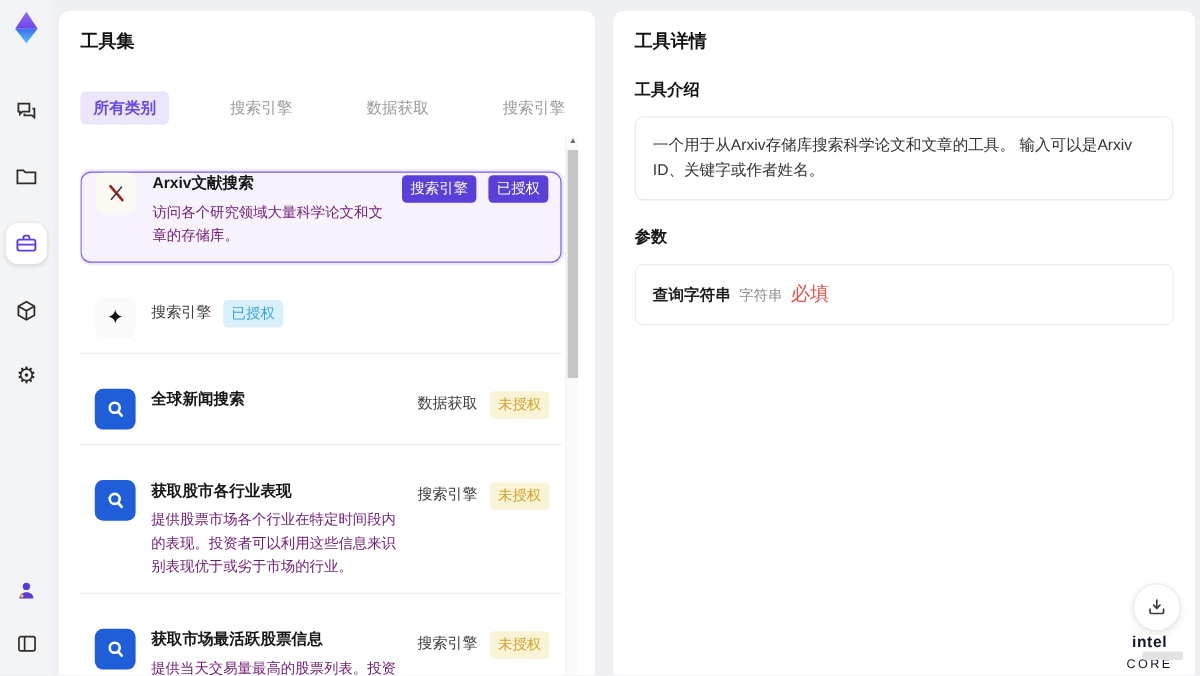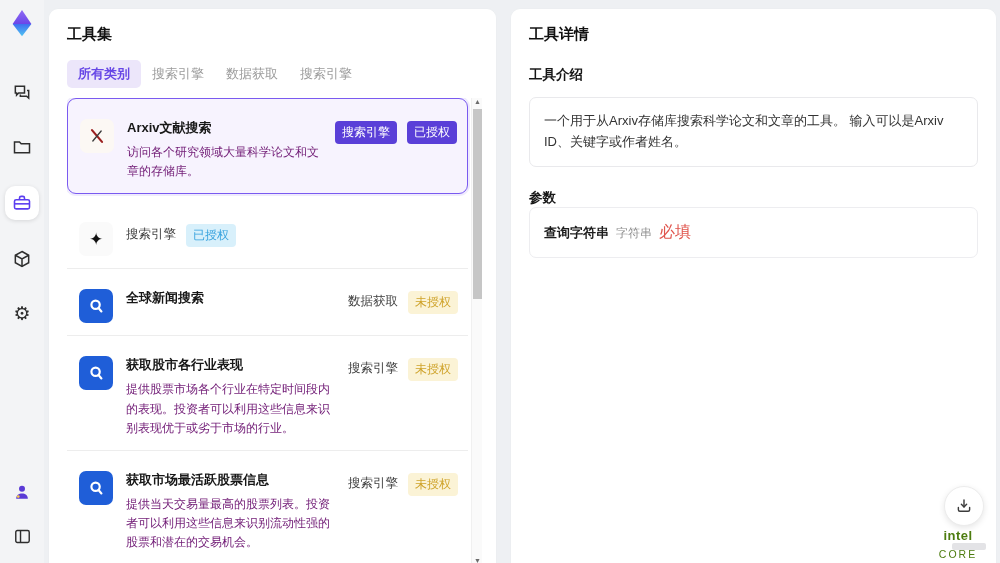--- a/index.html
+++ b/index.html
@@ -25,28 +25,28 @@
   
   .card {
     position:absolute; top:8px; bottom:0; background:#ffffff;
     border:1px solid #eceef1; border-bottom:none;
     border-radius:10px 10px 0 0;
   }
   .card-main { left:48px; width:449px; padding:16px 14px 0 18px; }
   .card-detail { left:510px; right:3px; padding:16px 18px 0 18px; }
   .h-title { font-size:15px; font-weight:bold; color:#111; }
   
-  .tabs { display:flex; align-items:center; gap:0; margin-top:16px; }
+  .tabs { display:flex; align-items:center; gap:26px; margin-top:32px;justify-content:space-between; }
   .tab { font-size:13px; color:#9b9b9b; padding:5px 11px; border-radius:5px; cursor:pointer; white-space:nowrap; }
   .tab.active { background:#ece6fa; color:#6747e6; font-weight:bold; }
   
   .list-wrap { position:relative; margin-top:10px; height:468px; overflow:hidden; padding-right:14px; }
   .tool-item {
-    display:flex; gap:13px; padding:20px 10px 12px 12px;
-    border-bottom:1px solid #ededed; background:#fff; cursor:pointer;
+    display:flex; gap:13px; padding:0 10px 12px 12px;
+    border-bottom:1px solid #ededed; background:#fff; cursor:pointer;margin-top:29px;
   }
   .tool-item.selected {
     border:1.5px solid #7a5af0; border-radius:9px; background:#f7f3fe;
     box-shadow:0 0 0 2px rgba(122,90,240,.12); margin-bottom:8px;
   }
   .tool-icon { width:34px; height:34px; border-radius:7px; flex:none; display:flex; align-items:center; justify-content:center; }
   .icon-arxiv { background:#fcf8f4; }
   .icon-tavily { background:#fafafa; font-size:17px; color:#111; }
   .icon-blue { background:#1f5ed8; }
   .tool-text { flex:1; min-width:0; }
@@ -64,33 +64,33 @@
   .scroll-arrow { position:absolute; left:0; width:11px; text-align:center; font-size:7px; color:#6b6b6b; cursor:pointer; }
   .scroll-arrow.up { top:0; }
   .scroll-arrow.down { bottom:0; }
   .scroll-thumb { position:absolute; left:1px; top:11px; width:9px; height:190px; background:#c6c6c6; cursor:pointer; }
   
   .sec-head { font-size:13.5px; font-weight:bold; color:#161616; margin-top:22px; }
   .intro-box {
     margin-top:13px; border:1px solid #e9e9ec; border-radius:7px;
     padding:13px 14px; font-size:13px; color:#333; line-height:1.6;
   }
-  .param-box { border:1px solid #ededf0; border-radius:7px; padding:14px; }
+  .param-box { margin-top:13px; border:1px solid #ededf0; border-radius:7px; padding:14px; }
   .param-line { display:flex; align-items:baseline; gap:7px; }
   .param-name { font-size:13px; font-weight:bold; color:#1d1d1d; }
   .param-type { font-size:12px; color:#8d8d8d; }
   .param-req  { font-size:16px; color:#e0544c; }
   .param-desc { font-size:13px; color:#555; margin-top:9px; }
   
   .fab {
     position:absolute; left:944px; top:486px; width:40px; height:40px; border-radius:50%;
     background:#fff; border:1px solid #ececec; box-shadow:0 2px 6px rgba(0,0,0,.10);
     display:flex; align-items:center; justify-content:center; cursor:pointer; color:#3c3c3c;
   }
-  .intel { position:absolute; left:922px; top:526px; width:72px; text-align:center; color:#4d7c0f; }
+  .intel { position:absolute; left:922px; top:526px; width:72px; text-align:center; color:#0f172a; }
   .intel .i-word { font-size:13px; font-weight:bold; letter-spacing:.5px; }
   .intel .c-word { font-size:10.5px; letter-spacing:2px; font-weight:400; }
   .intel-sub { position:absolute; left:952px; top:543px; width:34px; height:7px; background:#e3e3e6; border-radius:2px; }
 </style>
 </head>
 <body>
 
 <div class="rail">
   <div class="rail-btn logo">
     <svg width="30" height="30" viewBox="0 0 32 32">

